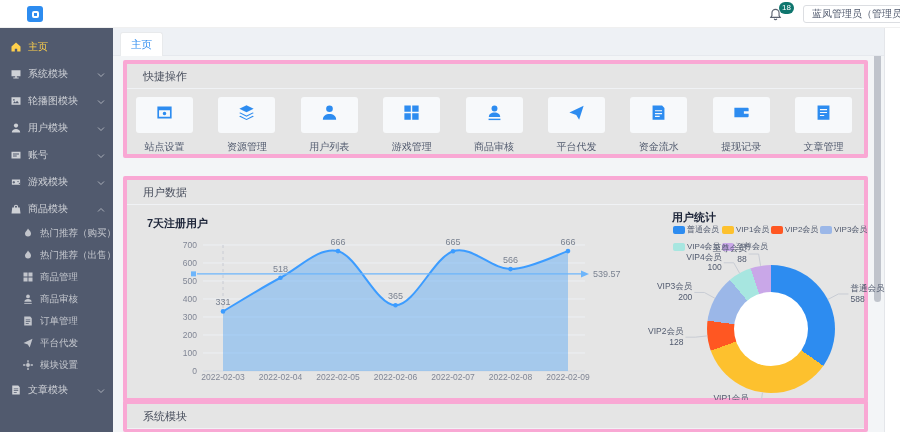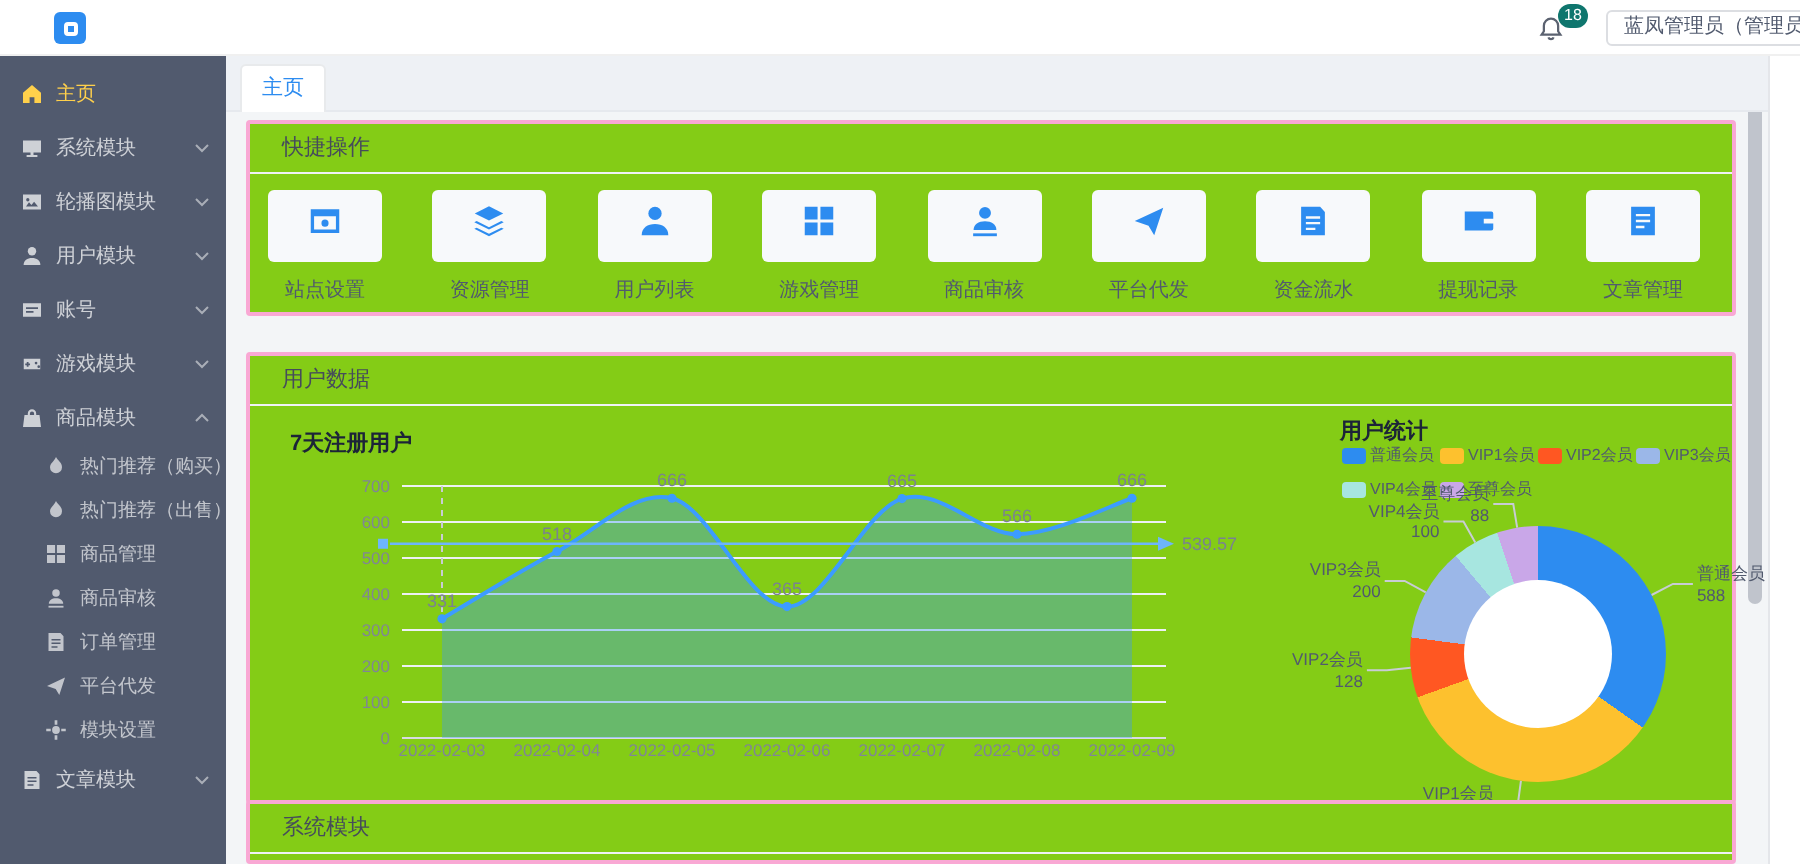--- a/index.html
+++ b/index.html
@@ -30,21 +30,21 @@
 
   
   .content-bg { position:absolute; left:113px; top:28px; width:771px; height:404px; background:#f3f5f7; }
   .right-strip { position:absolute; left:884px; top:28px; width:16px; height:404px; background:#fff; border-left:1px solid #e4e6ea; }
   .sb-track { position:absolute; left:874px; top:30px; width:7px; height:398px; }
   .sb-thumb { position:absolute; left:874px; top:36px; width:7px; height:266px; background:#c0c4cc; border-radius:4px; }
 
   .tabbar { position:absolute; left:113px; top:28px; width:771px; height:28px; background:#eef1f5; border-bottom:1px solid #e6e9ee; }
   .tab { position:absolute; left:7px; top:4px; height:24px; padding:0 10px; background:#fff; border:1px solid #e8eaec; border-bottom:none; border-radius:3px 3px 0 0; font-size:10.5px; color:#2d8cf0; line-height:23px; }
 
-  .card { position:absolute; background:#84cc16; border:2px solid #f9a8d4; border-radius:2px; }
+  .card { position:absolute; background:#e5e5e5; border:4px solid #f9a8d4; border-radius:2px; }
   .card-hd { height:25px; line-height:25px; padding-left:16px; font-size:11px; color:#464c5b; border-bottom:1px solid #f0f2f5; }
   #card-quick { left:123px; top:60px; width:745px; height:98px; }
   #card-user  { left:123px; top:176px; width:745px; height:226px; }
   #card-bottom{ left:123px; top:400px; width:745px; height:32px; }
 
   
   .qa-wrap { position:absolute; left:9px; top:33px; width:716px; display:flex; justify-content:space-between; }
   .qa-item { width:57px; text-align:center; cursor:pointer;font-family:Liberation Mono, monospace; }
   .qa-tile { width:57px; height:36px; background:#f7f9fb; border-radius:3px; display:flex; align-items:center; justify-content:center; color:#2d8cf0; }
   .qa-tile svg { width:19px; height:19px; }

